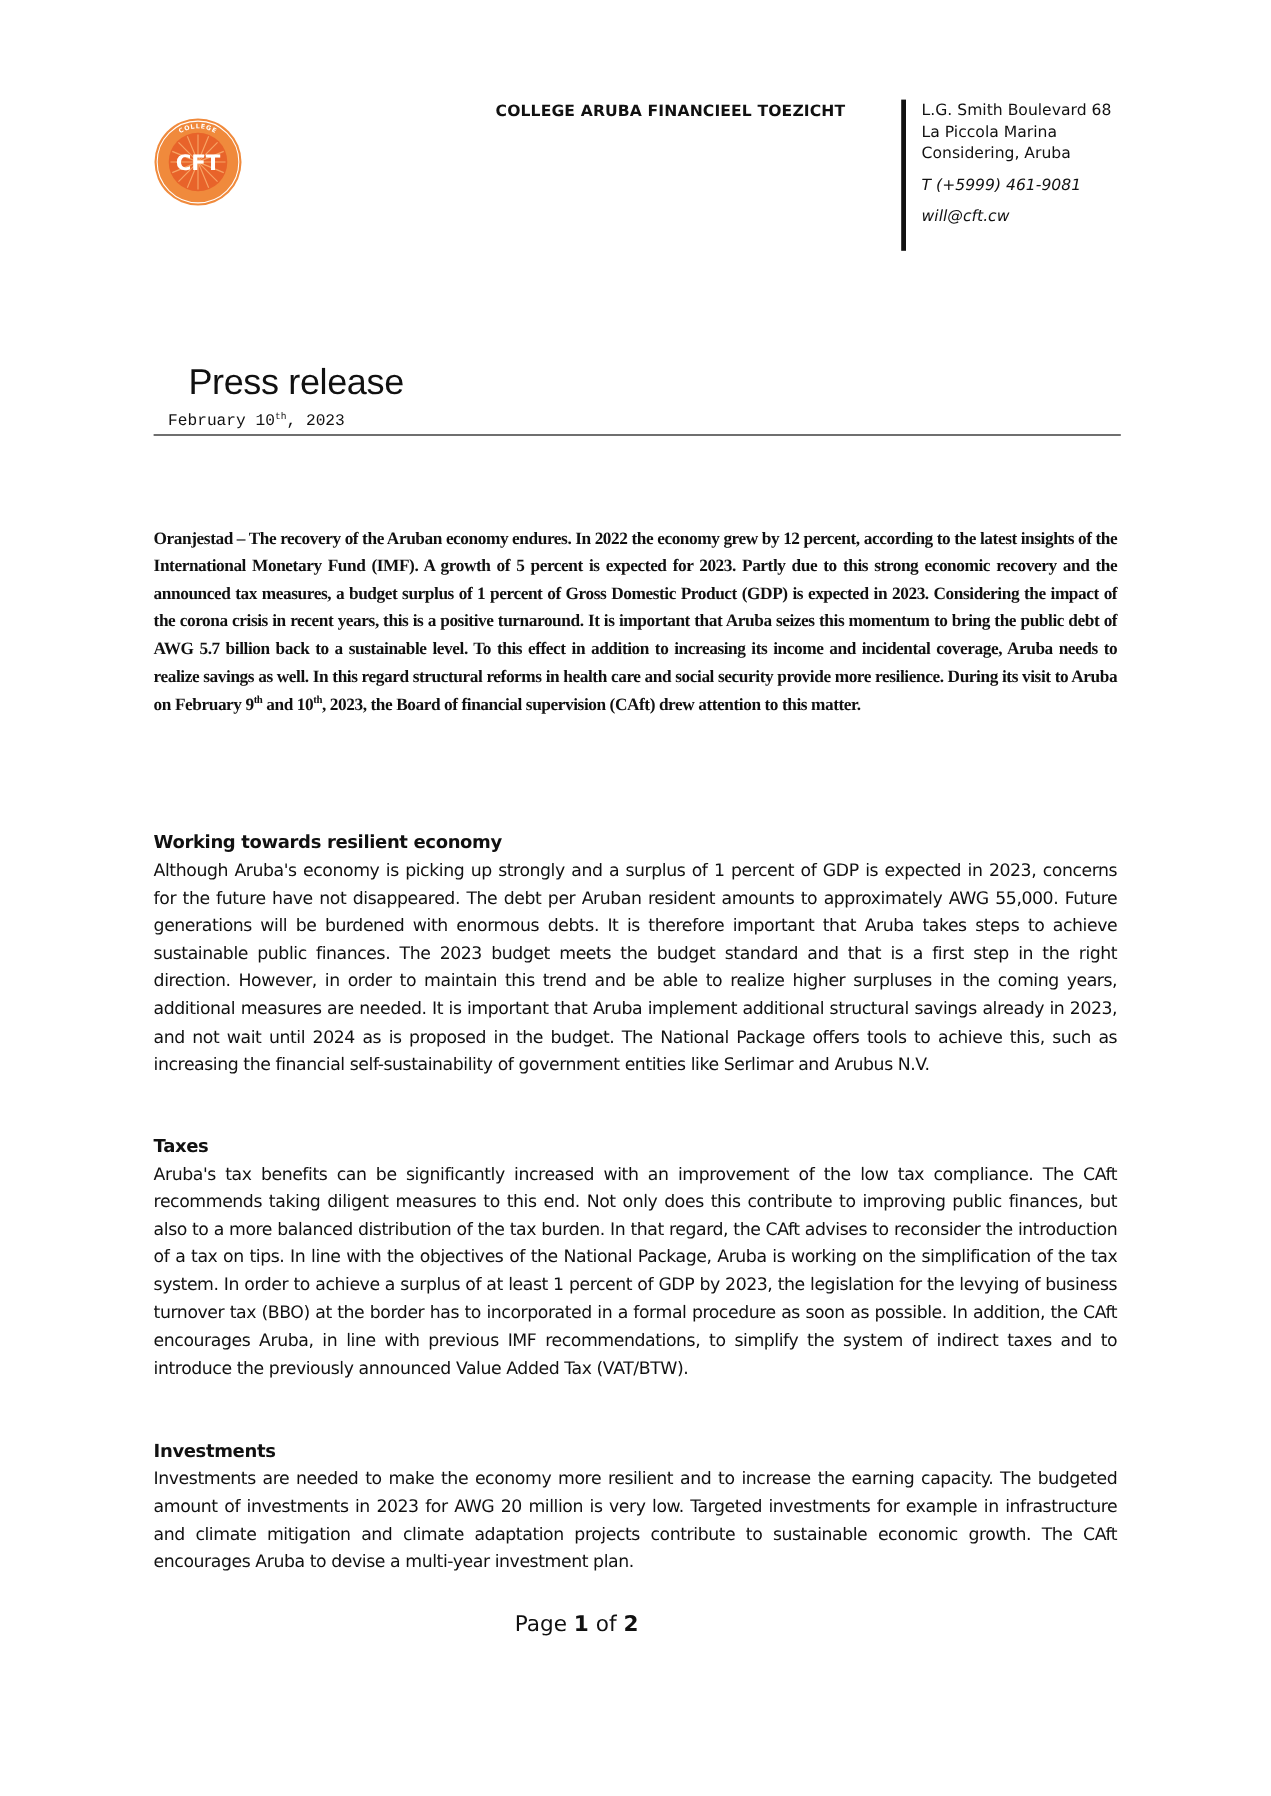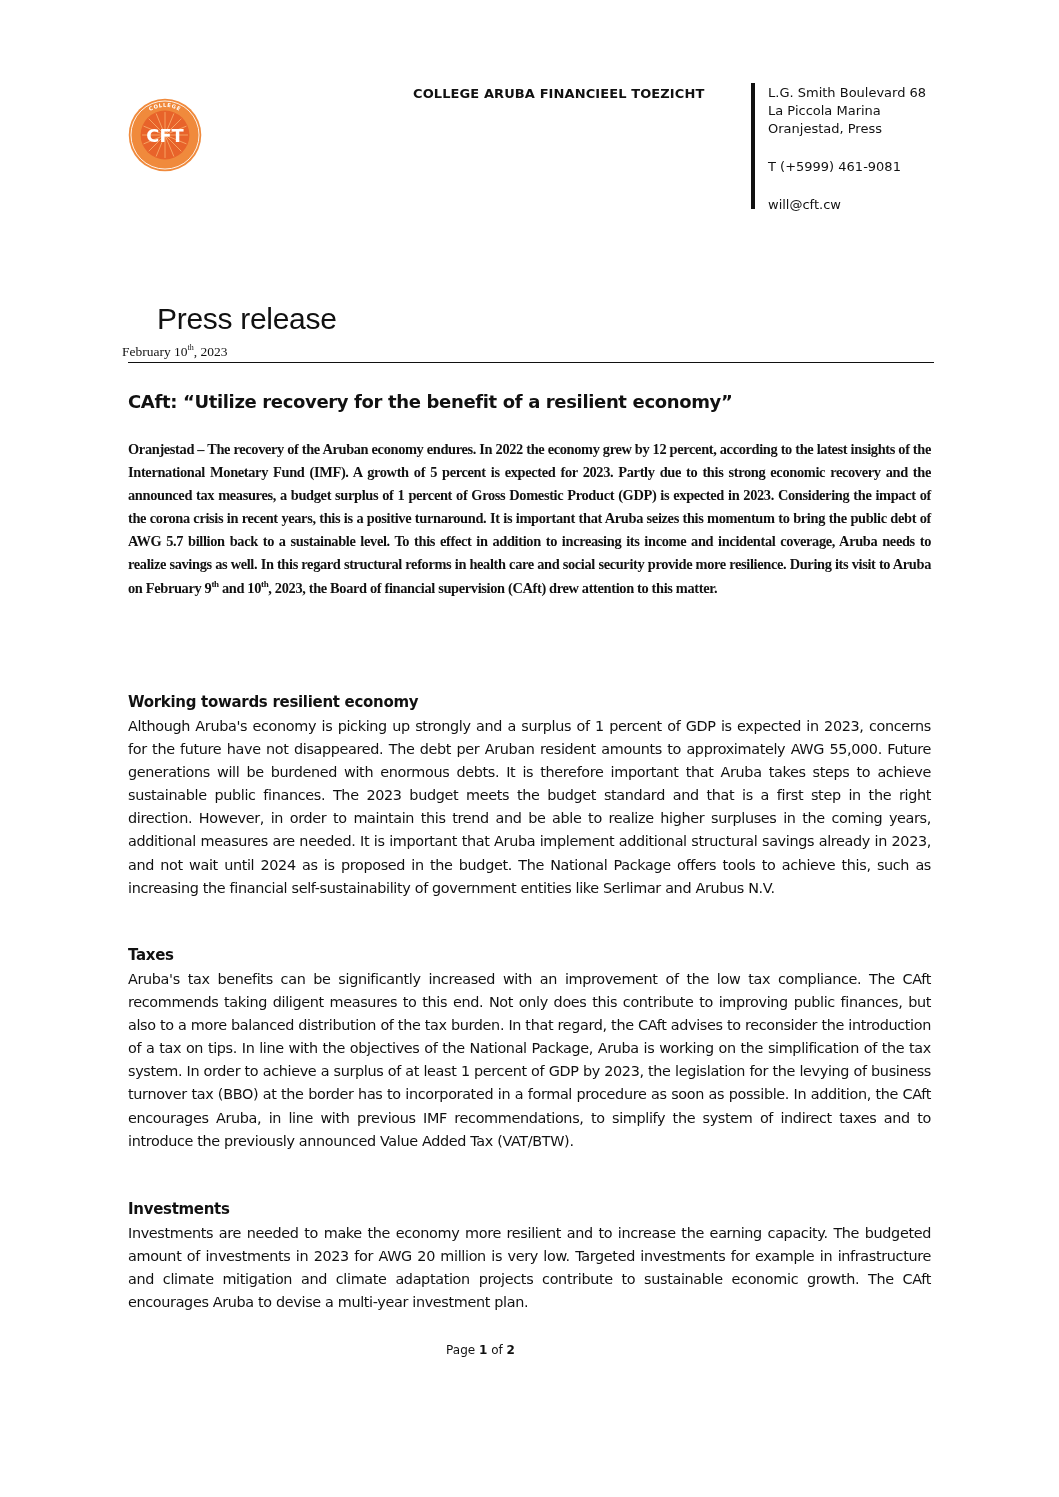--- a/index.html
+++ b/index.html
@@ -7,44 +7,44 @@
          font-family: "DejaVu Sans", sans-serif; color: #111; }
   .page { position: absolute; left: 0; top: 0; width: 1059px; height: 1497px; }
 
   .logo { position: absolute; left: 128px; top: 98px; width: 74px; height: 74px; }
 
   .org-name { position: absolute; left: 413px; top: 86px; font-size: 13px; font-weight: bold;
               letter-spacing: 0.1px; white-space: nowrap; }
   .vbar { position: absolute; left: 751px; top: 83px; width: 4px; height: 126px; background: #111; }
   .address { position: absolute; left: 768px; top: 84px; font-size: 13px; line-height: 18px; }
   .address div { white-space: nowrap; }
-  .address .gap { margin-top: 20px; }
+  .address .gap { margin-top: 8px; font-style: italic; }
 
   .doc-title { position: absolute; left: 128px; top: 302px; font-family: "Liberation Sans", sans-serif;
                font-size: 30px; font-weight: normal; letter-spacing: -0.3px; margin-left: 29px; }
-  .doc-date { position: absolute; left: 122px; top: 343px; font-family: Liberation Serif, serif;
+  .doc-date { position: absolute; left: 140px; top: 343px; font-family: Liberation Mono, monospace;
               font-size: 13.5px; }
   .doc-date sup { font-size: 8px; }
   .hr { position: absolute; left: 128px; top: 362px; width: 806px; height: 1px; background: #111; }
 
   .headline { position: absolute; left: 128px; top: 391px; font-size: 18px; font-weight: bold;
               letter-spacing: -0.35px; white-space: nowrap; }
 
   .body { position: absolute; left: 128px; width: 803px; font-size: 14.4px; line-height: 23.1px;
           text-align: justify; letter-spacing: -0.35px; }
   .lead { top: 438px; font-weight: bold; font-family: Liberation Serif, serif; }
   .lead sup { font-size: 9px; line-height: 0; }
   .section-title { position: absolute; left: 128px; font-size: 15px; font-weight: bold;
                    letter-spacing: -0.3px; }
   .s1t { top: 693px; } .s1 { top: 715px; }
   .s2t { top: 946px; } .s2 { top: 968px; }
   .s3t { top: 1200px; } .s3 { top: 1222px; }
 
   .footer { position: absolute; left: 0; width: 961px; top: 1343px; text-align: center;
-            font-size: 12px; }
+            font-size: 18px; }
   .footer b { font-weight: bold; }
 </style>
 </head>
 <body>
 
 <div class="page">
 
   <svg class="logo" viewBox="0 0 100 100">
     <circle cx="50" cy="50" r="49" fill="#f08a3c"></circle>
     <circle cx="50" cy="50" r="46" fill="none" stroke="#ffffff" stroke-width="1.2"></circle>
@@ -64,30 +64,29 @@
     <text font-family="DejaVu Sans, sans-serif" font-size="7" font-weight="bold" fill="#ffffff" letter-spacing="1">
       <textPath href="#ringTop" startOffset="50%" text-anchor="middle">COLLEGE</textPath>
     </text>
   </svg>
 
   <div class="org-name">COLLEGE ARUBA FINANCIEEL TOEZICHT</div>
   <div class="vbar"></div>
   <div class="address">
     <div>L.G. Smith Boulevard 68</div>
     <div>La Piccola Marina</div>
-    <div>Oranjestad, Press</div>
+    <div>Considering, Aruba</div>
     <div class="gap">T (+5999) 461-9081</div>
     <div class="gap">will@cft.cw</div>
   </div>
 
   <div class="doc-title">Press release</div>
   <div class="doc-date"><span>February 10</span><sup>th</sup><span>, 2023</span></div>
   <div class="hr"></div>
 
-  <div class="headline">CAft: “Utilize recovery for the benefit of a resilient economy”</div>
 
   <div class="body lead"><span>Oranjestad – The recovery of the Aruban economy endures. In 2022 the economy grew by 12 percent, according to the latest insights of the International Monetary Fund (IMF). A growth of 5 percent is expected for 2023. Partly due to this strong economic recovery and the announced tax measures, a budget surplus of 1 percent of Gross Domestic Product (GDP) is expected in 2023. Considering the impact of the corona crisis in recent years, this is a positive turnaround. It is important that Aruba seizes this momentum to bring the public debt of AWG 5.7 billion back to a sustainable level. To this effect in addition to increasing its income and incidental coverage, Aruba needs to realize savings as well. In this regard structural reforms in health care and social security provide more resilience. During its visit to Aruba on February 9</span><sup>th</sup><span> and 10</span><sup>th</sup><span>, 2023, the Board of financial supervision (CAft) drew attention to this matter.</span></div>
 
   <div class="section-title s1t">Working towards resilient economy</div>
   <div class="body s1">Although Aruba's economy is picking up strongly and a surplus of 1 percent of GDP is expected in 2023, concerns for the future have not disappeared. The debt per Aruban resident amounts to approximately AWG 55,000. Future generations will be burdened with enormous debts. It is therefore important that Aruba takes steps to achieve sustainable public finances. The 2023 budget meets the budget standard and that is a first step in the right direction. However, in order to maintain this trend and be able to realize higher surpluses in the coming years, additional measures are needed. It is important that Aruba implement additional structural savings already in 2023, and not wait until 2024 as is proposed in the budget. The National Package offers tools to achieve this, such as increasing the financial self-sustainability of government entities like Serlimar and Arubus N.V.</div>
 
   <div class="section-title s2t">Taxes</div>
   <div class="body s2">Aruba's tax benefits can be significantly increased with an improvement of the low tax compliance. The CAft recommends taking diligent measures to this end. Not only does this contribute to improving public finances, but also to a more balanced distribution of the tax burden. In that regard, the CAft advises to reconsider the introduction of a tax on tips. In line with the objectives of the National Package, Aruba is working on the simplification of the tax system. In order to achieve a surplus of at least 1 percent of GDP by 2023, the legislation for the levying of business turnover tax (BBO) at the border has to incorporated in a formal procedure as soon as possible. In addition, the CAft encourages Aruba, in line with previous IMF recommendations, to simplify the system of indirect taxes and to introduce the previously announced Value Added Tax (VAT/BTW).</div>
 
   <div class="section-title s3t">Investments</div>

